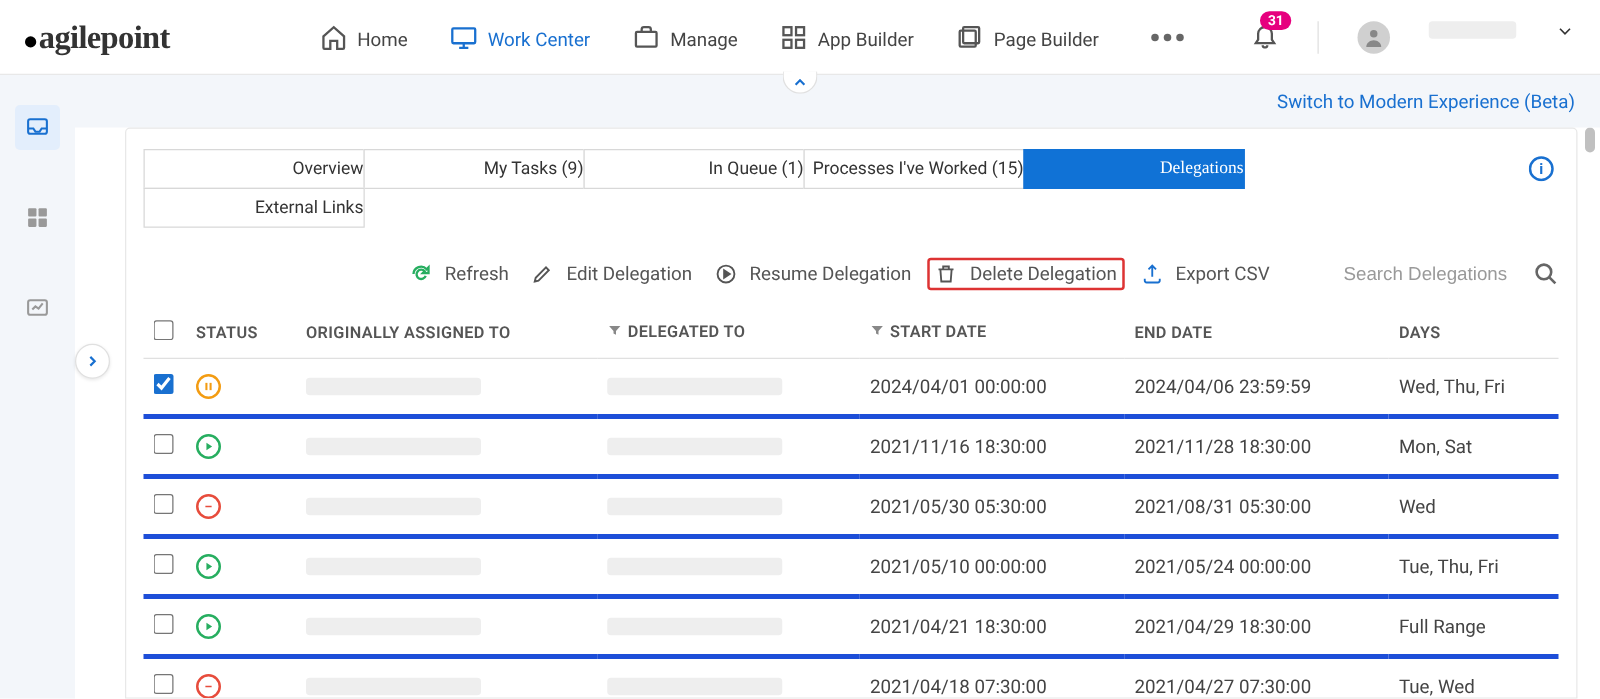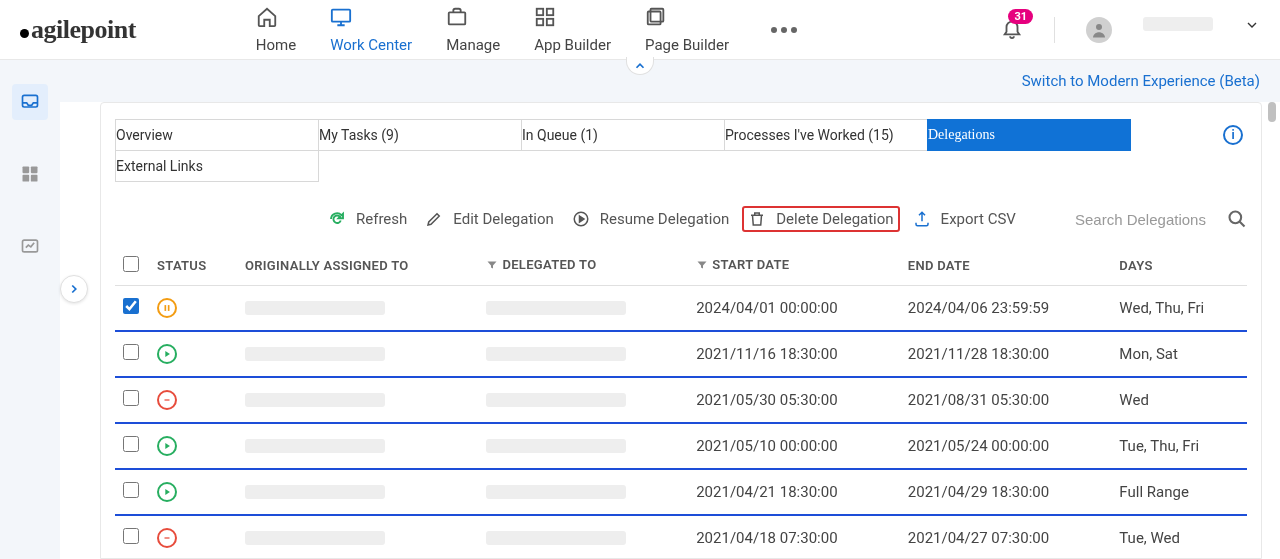--- a/index.html
+++ b/index.html
@@ -3,21 +3,21 @@
 <meta charset="utf-8">
 <style>
 * { box-sizing: border-box; margin: 0; padding: 0; }
 body { font-family: -apple-system, BlinkMacSystemFont, "Segoe UI", Roboto, Arial, sans-serif; font-size: 14px; color: #333; background: #fff; width: 1280px; height: 559px; overflow: hidden; position: relative; }
 
 
 .top-nav { height: 60px; display: flex; align-items: center; padding: 0 20px; border-bottom: 1px solid #e8e8e8; background:#fff; }
 .logo { display:flex; align-items:baseline; font-weight:600; font-size:26px; letter-spacing:-0.5px; margin-right: 120px; font-family: Liberation Serif, serif;}
 .logo .dot { width:9px; height:9px; border-radius:50%; background:#000; display:inline-block; margin-right:2px; margin-bottom:1px;}
 .nav-items { display:flex; align-items:center; gap: 34px; flex:1; }
-.nav-item { display:flex; align-items:flex-start; gap:8px; color:#444; cursor:pointer; font-size:15px;flex-direction:column;}
+.nav-item { display:flex; align-items:flex-end; gap:8px; color:#444; cursor:pointer; font-size:15px;}
 .nav-item.active { color:#1970d0; }
 .nav-icon { width:22px; height:22px; display:flex; align-items:center; justify-content:center; }
 .more-dots { display:flex; gap:4px; cursor:pointer; margin-left:8px;}
 .more-dots span { width:6px; height:6px; border-radius:50%; background:#666; }
 .top-right { display:flex; align-items:flex-start; gap:31px; }
 .bell-wrap { position:relative; }
 .badge { position:absolute; top:-8px; right:-10px; background:#e6007e; color:#fff; border-radius:10px; font-size:11px; font-weight:bold; padding:1px 6px; }
 .avatar { width:26px; height:26px; border-radius:50%; background:#d0d0d0; display:flex; align-items:center; justify-content:center;}
 .avatar svg { fill:#888; }
 .user-name-blur { width:70px; height:14px; background:#eee; border-radius:3px; }
@@ -35,39 +35,39 @@
 .rail-item { width:36px; height:36px; display:flex; align-items:center; justify-content:center; cursor:pointer; border-radius:4px;}
 .rail-item.active { background:#e3eefc; }
 .expander-btn { position:absolute; top:275px; left:60px; width:28px; height:28px; background:#fff; border:1px solid #e0e0e0; border-radius:50%; display:flex; align-items:center; justify-content:center; color:#1970d0; cursor:pointer; z-index:5; box-shadow:0 1px 3px rgba(0,0,0,0.1);}
 
 
 .main { position:absolute; top:102px; left:100px; right:18px; bottom:0; background:#fff; border:1px solid #e8e8e8; border-radius:4px 4px 0 0; overflow:hidden;}
 .main-inner { padding:16px 14px 0 14px; height:100%; overflow:auto;}
 
 
 .tabs { display:flex; flex-wrap:wrap; }
-.tab { border:1px solid #d8d8d8; padding:7px 0; width:204px; text-align:left; font-size:14px; color:#333; cursor:pointer; margin-left:-1px; background:#fff;}
+.tab { border:1px solid #d8d8d8; padding:7px 0; width:177px; text-align:right; font-size:14px; color:#333; cursor:pointer; margin-left:-1px; background:#fff;}
 .tab:first-child { margin-left:0;}
 .tab.active { background:#1072d6; color:#fff; border-color:#1072d6;font-family:Liberation Serif, serif; }
 .tab-row2 { display:flex; margin-top:-1px;}
 .info-circle { position:absolute; top:22px; right:18px; width:20px; height:20px; border:2px solid #1970d0; border-radius:50%; color:#1970d0; display:flex; align-items:center; justify-content:center; font-size:12px; font-weight:bold; cursor:pointer;}
 
 
 .toolbar { display:flex; align-items:center; margin-top:24px; gap:8px; }
 .tool-btn { display:flex; align-items:center; gap:10px; color:#555; cursor:pointer; font-size:15px; padding:4px 5px;}
 .tool-btn svg { width:18px; height:18px; }
 .highlight-box { border:2px solid #d33; border-radius:3px; padding:2px 4px; }
 .search-wrap { margin-left:auto; display:flex; align-items:center; gap:12px; color:#888;}
 .search-input { border:none; outline:none; font-size:15px; color:#555; background:transparent; width:140px;}
 .search-input::placeholder { color:#999; }
 
 
 .tbl { width:100%; margin-top:14px; border-collapse:collapse; font-size:15px;}
 .tbl th { text-align:left; font-weight:600; color:#555; padding:10px 8px; font-size:13px; letter-spacing:0.3px;}
-.tbl td { padding:12px 8px; border-top:2px solid #1d4ed8; color:#444;}
+.tbl td { padding:12px 8px; border-top:4px solid #1d4ed8; color:#444;}
 .tbl tr:first-child td { border-top:1px solid #e0e0e0;}
 .check { width:16px; height:16px; cursor:pointer; accent-color:#1970d0;}
 .status-icon { width:20px; height:20px; display:inline-flex; align-items:center; justify-content:center; border-radius:50%; border:2px solid; }
 .status-pause { border-color:#f39c12; color:#f39c12; }
 .status-play { border-color:#27ae60; color:#27ae60; }
 .status-stop { border-color:#e74c3c; color:#e74c3c; }
 .blur-cell { width:140px; height:14px; background:#eee; border-radius:3px; }
 .filter-icon { display:inline-block; vertical-align:middle; margin-right:4px; color:#888;}
 .scroll-ind { position:absolute; top:102px; right:4px; width:8px; height:20px; background:#c0c0c0; border-radius:4px;}
 </style>

